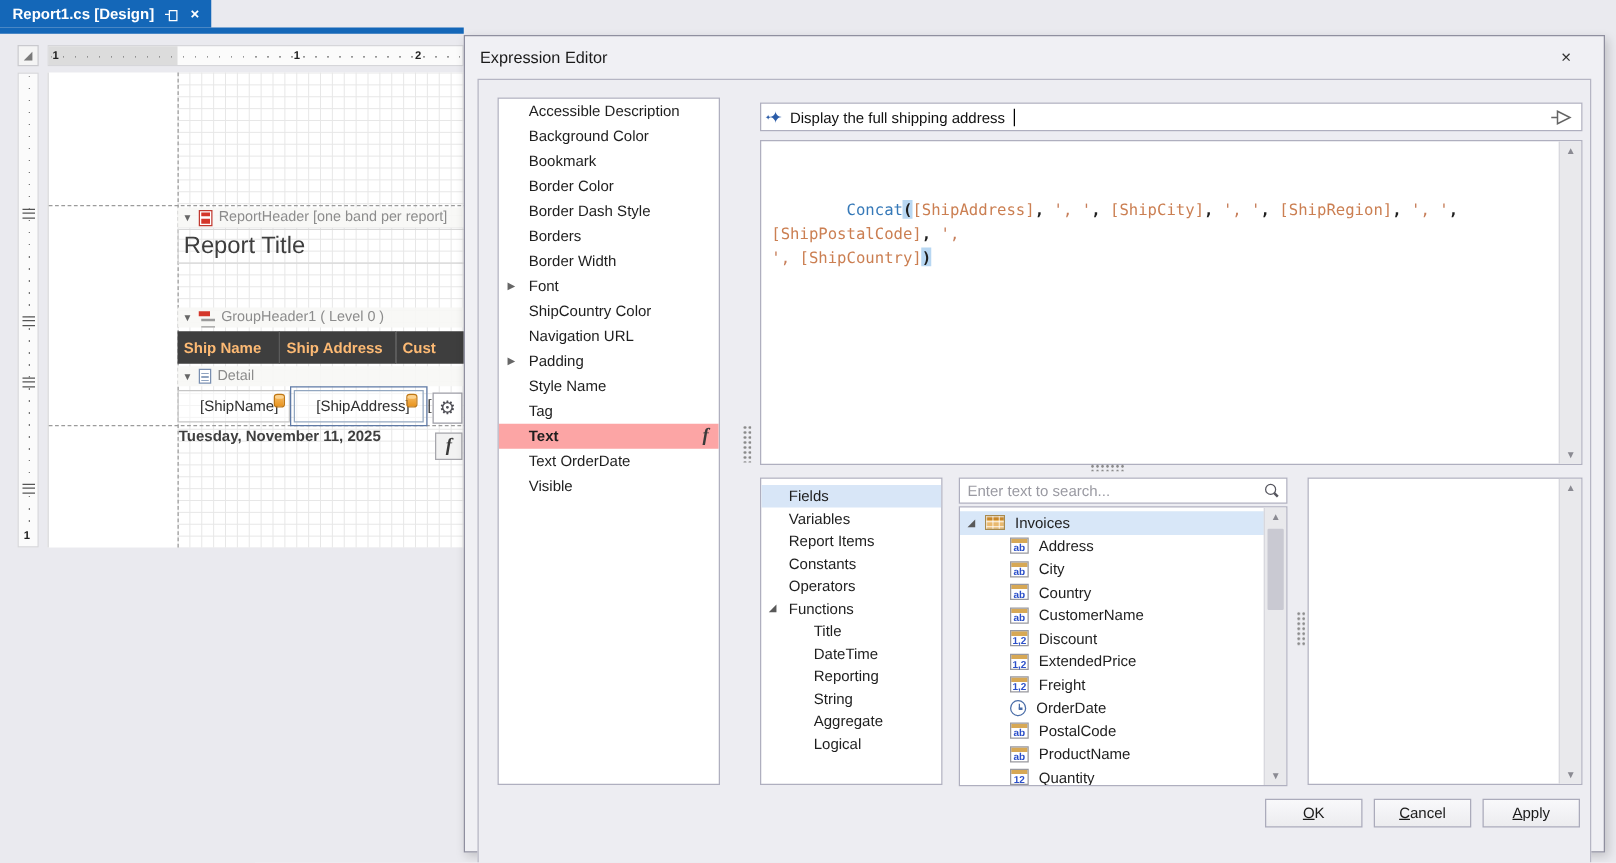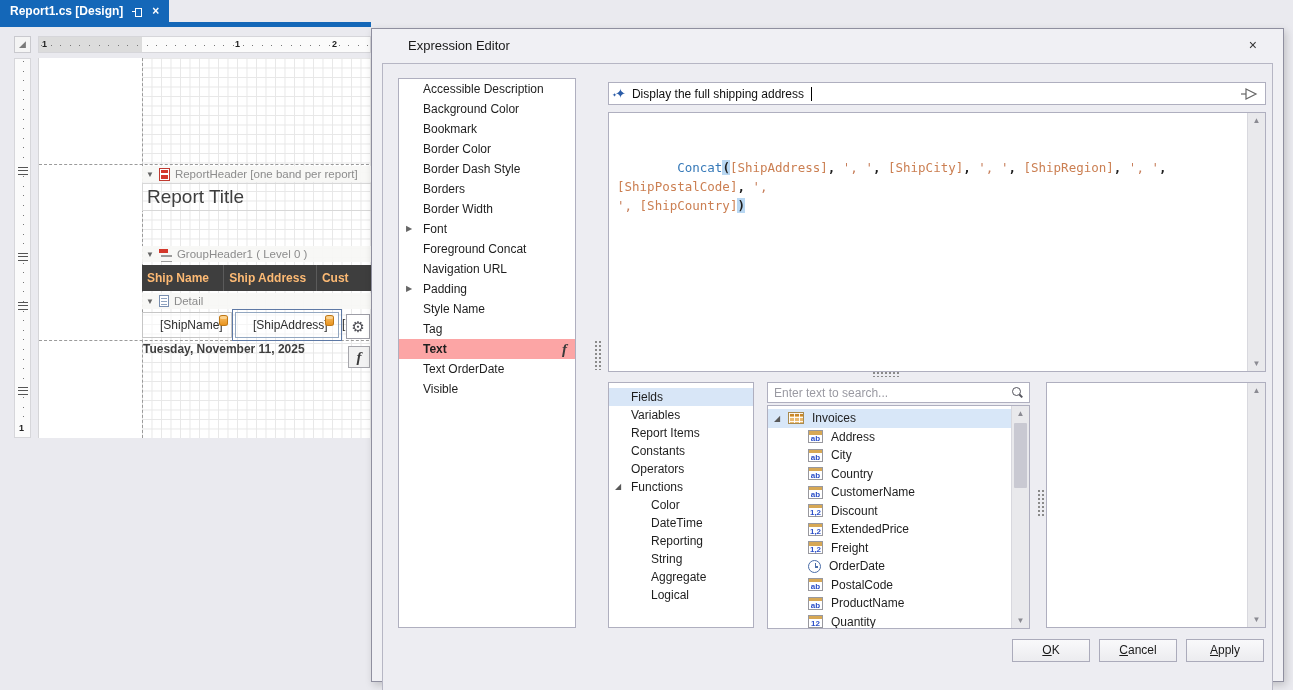--- a/index.html
+++ b/index.html
@@ -44,21 +44,21 @@
   .dcell{position:absolute;height:26px;background:rgba(255,255,255,.55);border:1px solid #C6C6C6;box-sizing:border-box;font-size:12px;color:#2E2E2E;line-height:24px;padding-left:17px;}
   .dcell.sel{border:1px solid #93A7C0;outline:1px solid #5E79A5;outline-offset:2px;}
   .cyl{position:absolute;top:2px;width:9px;height:11px;background:linear-gradient(#F9BE66,#E8941F);border:1px solid #BF7714;border-radius:3px/2.5px;box-sizing:border-box;}
   .cyl::before{content:"";position:absolute;left:0;right:0;top:0;height:3px;background:#FBD28F;border-radius:50%;}
   .gear-box{position:absolute;width:24px;height:25px;background:#fff;border:1px solid #9D9DA6;box-sizing:border-box;text-align:center;color:#4E4E55;font-size:15px;line-height:23px;}
   .fx-box{position:absolute;width:22px;height:22px;background:#F2F2F2;border:1px solid #A6A6AC;box-sizing:border-box;text-align:center;font:italic bold 15px/20px "Liberation Serif",serif;color:#3A3A3A;}
   .date-text{position:absolute;font-size:12px;font-weight:bold;color:#3F3F3F;}
   .stub{position:absolute;font-size:12px;color:#2E2E2E;}
   
   .dialog{position:absolute;left:371px;top:28px;width:913px;height:654px;background:#F0F0F4;border:1px solid #8F8F9F;box-sizing:border-box;box-shadow:2px 3px 8px rgba(0,0,0,.18);}
-  .dlg-title{position:absolute;left:12px;top:9px;font-size:13px;color:#1A1A1A;margin-left:24px;}
+  .dlg-title{position:absolute;left:12px;top:9px;font-size:13px;color:#1A1A1A;}
   .dlg-close{position:absolute;right:26px;top:8px;font-size:14px;color:#333;cursor:default;}
   .dlg-inner{position:absolute;left:10px;top:34px;width:891px;height:634px;background:#EDEDF2;border:1px solid #B6B6C4;box-sizing:border-box;}
   .whitebox{position:absolute;background:#fff;border:1px solid #AFAFBF;box-sizing:border-box;overflow:hidden;}
   
   .prop-row{position:relative;height:20px;line-height:20px;font-size:12px;color:#1E1E1E;padding-left:24px;white-space:nowrap;}
   .prop-row.selected{background:#fca5a5;font-weight:bold;}
   .prop-arrow{position:absolute;left:7px;top:0;width:10px;font-size:8px;color:#666;}
   .prop-fx{position:absolute;right:8px;top:0;font:italic bold 15px/20px "Liberation Serif",serif;color:#3A3A3A;}
   
   .ai-input{display:flex;align-items:center;padding:0 6px;gap:6px;font-size:12px;color:#111;}
@@ -239,21 +239,21 @@
           </div>
 
           <div class="prop-row">
             <span class="prop-arrow">▶</span>
             <span>Font</span>
             <span class="prop-fx"></span>
           </div>
 
           <div class="prop-row">
             <span class="prop-arrow"></span>
-            <span>Foreground Concat</span>
+            <span>ShipCountry Color</span>
             <span class="prop-fx"></span>
           </div>
 
           <div class="prop-row">
             <span class="prop-arrow"></span>
             <span>Navigation URL</span>
             <span class="prop-fx"></span>
           </div>
 
           <div class="prop-row">
@@ -347,21 +347,21 @@
             <span>Operators</span>
           </div>
 
           <div class="cat-row">
             <span class="cat-exp">◢</span>
             <span>Functions</span>
           </div>
 
           <div class="cat-row child">
             <span class="cat-exp"></span>
-            <span>Color</span>
+            <span>Title</span>
           </div>
 
           <div class="cat-row child">
             <span class="cat-exp"></span>
             <span>DateTime</span>
           </div>
 
           <div class="cat-row child">
             <span class="cat-exp"></span>
             <span>Reporting</span>

